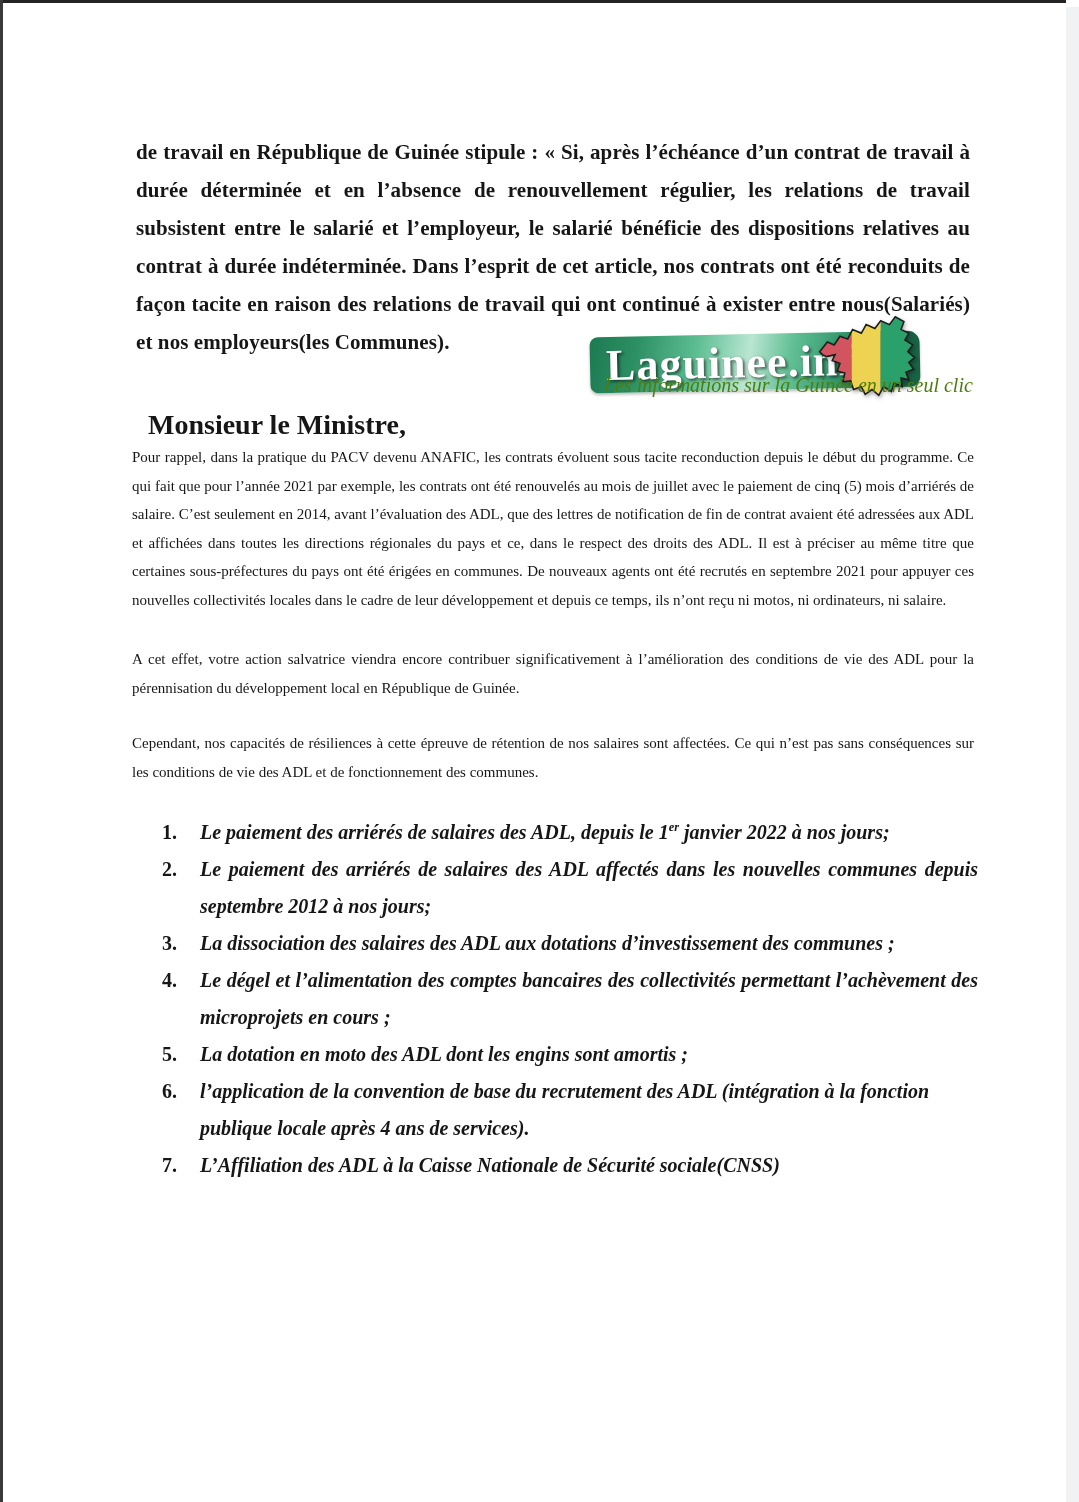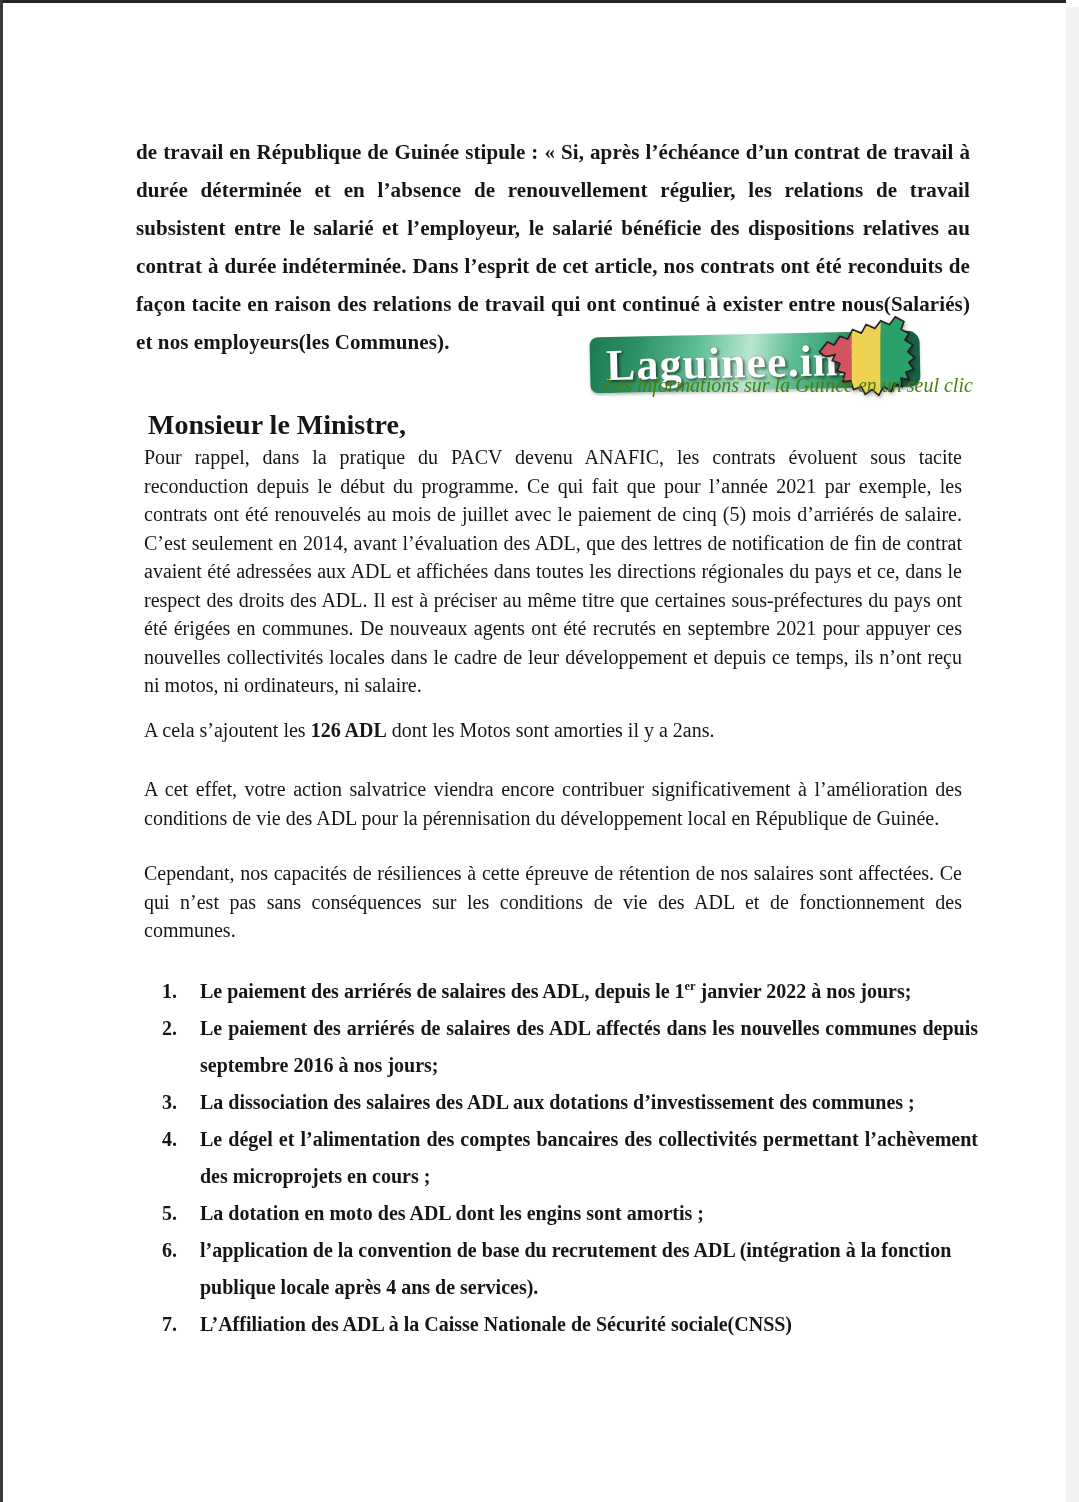--- a/index.html
+++ b/index.html
@@ -32,22 +32,22 @@
     letter-spacing: 0.1px;
     font-family: Liberation Serif, serif;
   }
   .salutation {
     margin: 50px 0 0 20px;
     font-size: 28px;
     font-weight: 700;
     line-height: 28px;
   }
   .body {
-    margin: 16px;
-    font-size: 20px;
+    margin: 4px;
+    font-size: 15px;
     line-height: 28.5px;
   }
   .just { text-align: justify; }
   .p-recap { margin-top: 4px; }
   .addendum { margin-top: 3px; }
   .gap-a { margin-top: 27px; }
   .gap-b { margin-top: 31px; }
   .gap-c { margin-top: 24px; }
 
   ol.demands {
@@ -55,21 +55,21 @@
     padding: 0 0 0 34px;
     list-style: none;
   }
   ol.demands li {
     display: flex;
     font-weight: 700;
     font-size: 20px;
     line-height: 37px;
   }
   ol.demands .num { flex: none; width: 38px; }
-  ol.demands .txt { flex: 1; }
+  ol.demands .txt { flex: 1; font-style: italic; }
   ol.demands li.wrap-just .txt { text-align: justify; }
   sup { font-size: 0.62em; vertical-align: super; line-height: 0; font-weight: 700; }
 
   
   .logo { position: absolute; left: 588px; top: 312px; width: 350px; height: 110px; }
   .banner {
     position: absolute;
     left: 2px; top: 22px;
     width: 330px; height: 56px;
     border-radius: 8px 12px 10px 8px;
@@ -124,35 +124,34 @@
   <div class="edge-right"></div>
 
   <div class="content">
 
     <p class="intro">de travail en République de Guinée stipule : « Si, après l’échéance d’un contrat de travail à durée déterminée et en l’absence de renouvellement régulier, les relations de travail subsistent entre le salarié et l’employeur, le salarié bénéficie des dispositions relatives au contrat à durée indéterminée. Dans l’esprit de cet article, nos contrats ont été reconduits de façon tacite en raison des relations de travail qui ont continué à exister entre nous(Salariés) et nos employeurs(les Communes).</p>
 
     <p class="salutation">Monsieur le Ministre,</p>
 
     <p class="body just p-recap">Pour rappel, dans la pratique du PACV devenu ANAFIC, les contrats évoluent sous tacite reconduction depuis le début du programme. Ce qui fait que pour l’année 2021 par exemple, les contrats ont été renouvelés au mois de juillet avec le paiement de cinq (5) mois d’arriérés de salaire. C’est seulement en 2014, avant l’évaluation des ADL, que des lettres de notification de fin de contrat avaient été adressées aux ADL et affichées dans toutes les directions régionales du pays et ce, dans le respect des droits des ADL. Il est à préciser au même titre que certaines sous-préfectures du pays ont été érigées en communes. De nouveaux agents ont  été recrutés en septembre 2021 pour appuyer ces nouvelles collectivités locales dans le cadre de leur développement et depuis ce temps, ils n’ont reçu ni motos, ni ordinateurs, ni salaire.</p>
 
-    <p class="body addendum"><span>A cela s’ajoutent  les </span><b>126 ADL</b><span> dont les Motos sont amorties il y a 2ans.</span></p>
 
     <p class="body just gap-b">A cet effet, votre action salvatrice viendra encore contribuer significativement à l’amélioration des conditions de vie des ADL pour la pérennisation  du développement local en République de Guinée.</p>
 
     <p class="body just gap-a">Cependant, nos capacités de résiliences à cette épreuve de rétention de nos salaires sont affectées. Ce qui n’est pas sans conséquences sur les conditions de vie des ADL et de fonctionnement des communes.</p>
 
 
     <ol class="demands">
       <li>
         <span class="num">1.</span>
         <span class="txt"><span>Le paiement des arriérés de salaires des ADL, depuis le 1</span><sup>er</sup><span> janvier 2022 à nos jours;</span></span>
       </li>
       <li class="wrap-just">
         <span class="num">2.</span>
-        <span class="txt">Le paiement des arriérés de salaires des ADL affectés dans les nouvelles communes depuis septembre 2016 à nos jours;</span>
+        <span class="txt">Le paiement des arriérés de salaires des ADL affectés dans les nouvelles communes depuis septembre 2012 à nos jours;</span>
       </li>
       <li>
         <span class="num">3.</span>
         <span class="txt">La  dissociation des salaires des ADL aux dotations d’investissement des communes ;</span>
       </li>
       <li class="wrap-just">
         <span class="num">4.</span>
         <span class="txt">Le dégel et l’alimentation des comptes bancaires des collectivités permettant l’achèvement des microprojets en cours ;</span>
       </li>
       <li>

